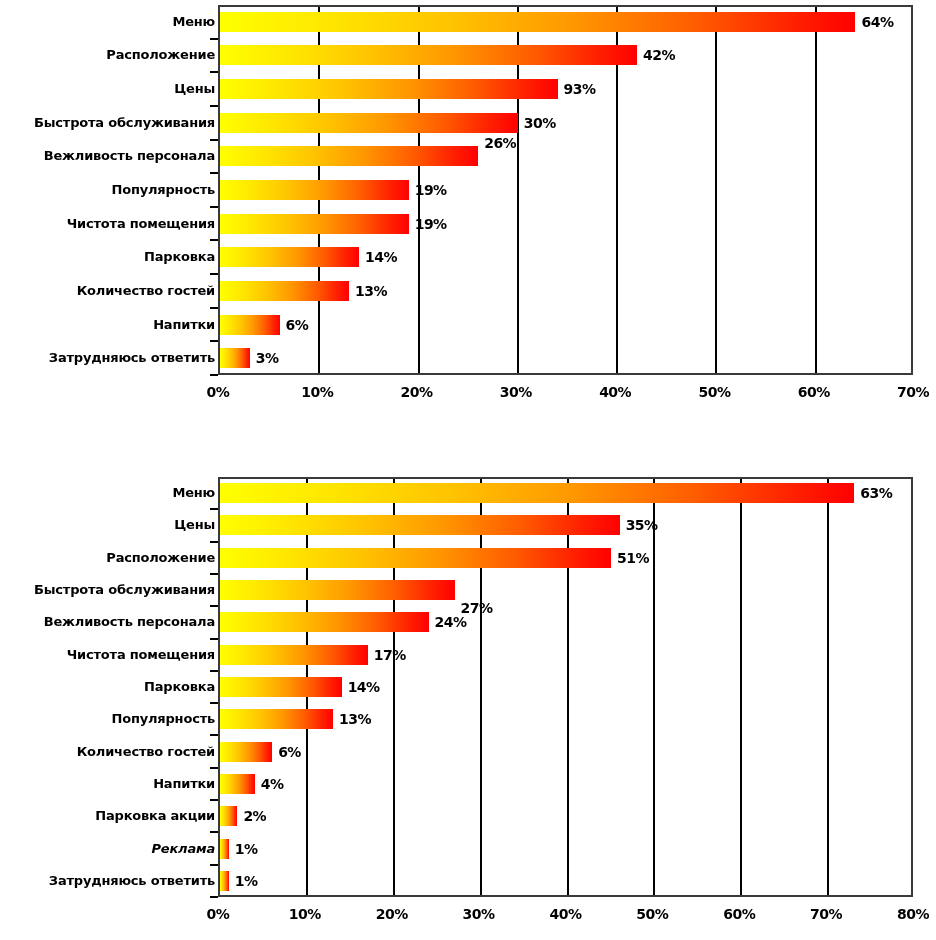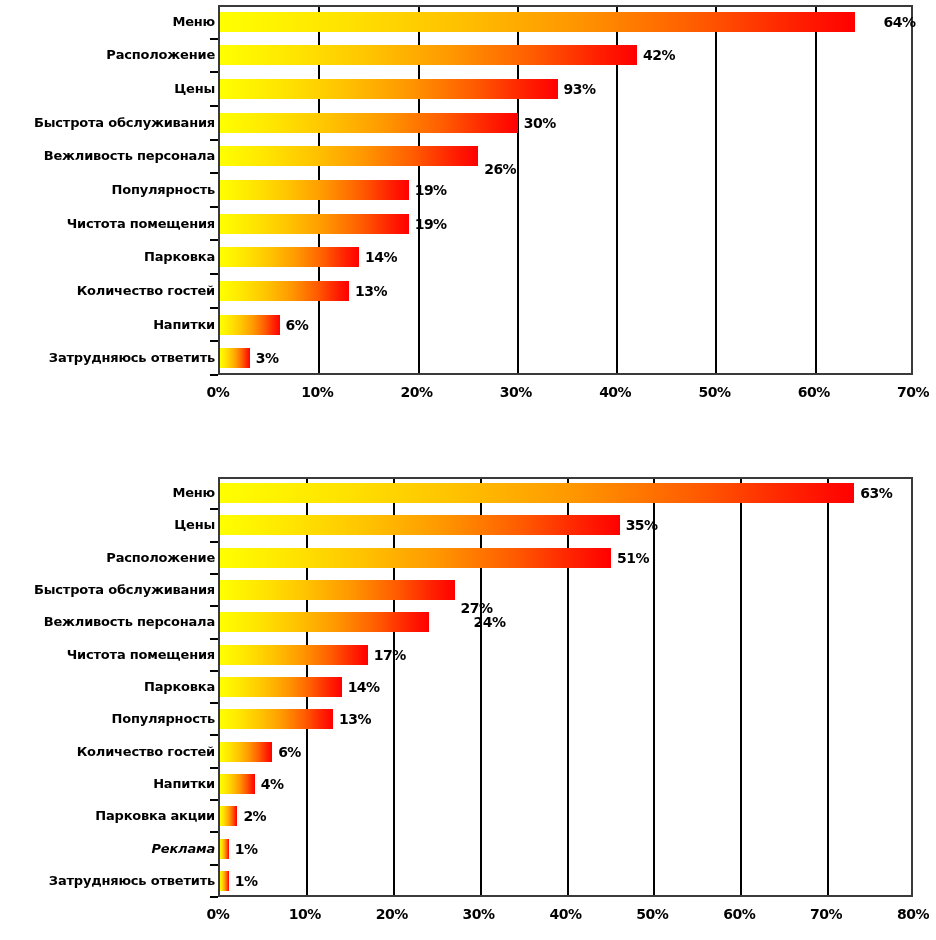--- a/index.html
+++ b/index.html
@@ -112,33 +112,33 @@
   <div class="plot" style="left:218px; top:5px; width:695px; height:370px;">
       <div class="gridline" style="left: 98.2857px;"></div>
       <div class="gridline" style="left: 197.571px;"></div>
       <div class="gridline" style="left: 296.857px;"></div>
       <div class="gridline" style="left: 396.143px;"></div>
       <div class="gridline" style="left: 495.429px;"></div>
       <div class="gridline" style="left: 594.714px;"></div>
     </div>
   <div class="bars-layer">
       <div class="bar" style="left: 220px; top: 11.8182px; width: 635.429px; height: 20px;"></div>
-      <div class="bar-value" style="left: 861.429px; top: 14.8182px; margin-left: 22px;">64%</div>
+      <div class="bar-value" style="left: 861.429px; top: 14.8182px;">64%</div>
       <div class="ytick" style="left: 210px; top: 37.6364px;"></div>
       <div class="bar" style="left: 220px; top: 45.4545px; width: 417px; height: 20px;"></div>
       <div class="bar-value" style="left: 643px; top: 48.4545px;">42%</div>
       <div class="ytick" style="left: 210px; top: 71.2727px;"></div>
       <div class="bar" style="left: 220px; top: 79.0909px; width: 337.571px; height: 20px;"></div>
       <div class="bar-value" style="left: 563.571px; top: 82.0909px;">93%</div>
       <div class="ytick" style="left: 210px; top: 104.909px;"></div>
       <div class="bar" style="left: 220px; top: 112.727px; width: 297.857px; height: 20px;"></div>
       <div class="bar-value" style="left: 523.857px; top: 115.727px;">30%</div>
       <div class="ytick" style="left: 210px; top: 138.545px;"></div>
       <div class="bar" style="left: 220px; top: 146.364px; width: 258.143px; height: 20px;"></div>
-      <div class="bar-value" style="left: 484.143px; top: 162px;">26%</div>
+      <div class="bar-value" style="left: 484.143px; top: 136px;">26%</div>
       <div class="ytick" style="left: 210px; top: 172.182px;"></div>
       <div class="bar" style="left: 220px; top: 180px; width: 188.643px; height: 20px;"></div>
       <div class="bar-value" style="left: 414.643px; top: 183px;">19%</div>
       <div class="ytick" style="left: 210px; top: 205.818px;"></div>
       <div class="bar" style="left: 220px; top: 213.636px; width: 188.643px; height: 20px;"></div>
       <div class="bar-value" style="left: 414.643px; top: 216.636px;">19%</div>
       <div class="ytick" style="left: 210px; top: 239.455px;"></div>
       <div class="bar" style="left: 220px; top: 247.273px; width: 139px; height: 20px;"></div>
       <div class="bar-value" style="left: 365px; top: 250.273px;">14%</div>
       <div class="ytick" style="left: 210px; top: 273.091px;"></div>
@@ -196,21 +196,21 @@
       <div class="bar" style="left: 220px; top: 55.4615px; width: 399.625px; height: 20px;"></div>
       <div class="bar-value" style="left: 625.625px; top: 58.4615px;">35%</div>
       <div class="ytick" style="left: 210px; top: 80.6154px;"></div>
       <div class="bar" style="left: 220px; top: 87.7692px; width: 390.938px; height: 20px;"></div>
       <div class="bar-value" style="left: 616.938px; top: 90.7692px;">51%</div>
       <div class="ytick" style="left: 210px; top: 112.923px;"></div>
       <div class="bar" style="left: 220px; top: 120.077px; width: 234.562px; height: 20px;"></div>
       <div class="bar-value" style="left: 460.562px; top: 141px;">27%</div>
       <div class="ytick" style="left: 210px; top: 145.231px;"></div>
       <div class="bar" style="left: 220px; top: 152.385px; width: 208.5px; height: 20px;"></div>
-      <div class="bar-value" style="left: 434.5px; top: 155.385px; margin-left: 39px;">24%</div>
+      <div class="bar-value" style="left: 434.5px; top: 155.385px;">24%</div>
       <div class="ytick" style="left: 210px; top: 177.538px;"></div>
       <div class="bar" style="left: 220px; top: 184.692px; width: 147.688px; height: 20px;"></div>
       <div class="bar-value" style="left: 373.688px; top: 187.692px;">17%</div>
       <div class="ytick" style="left: 210px; top: 209.846px;"></div>
       <div class="bar" style="left: 220px; top: 217px; width: 121.625px; height: 20px;"></div>
       <div class="bar-value" style="left: 347.625px; top: 220px;">14%</div>
       <div class="ytick" style="left: 210px; top: 242.154px;"></div>
       <div class="bar" style="left: 220px; top: 249.308px; width: 112.938px; height: 20px;"></div>
       <div class="bar-value" style="left: 338.938px; top: 252.308px;">13%</div>
       <div class="ytick" style="left: 210px; top: 274.462px;"></div>

